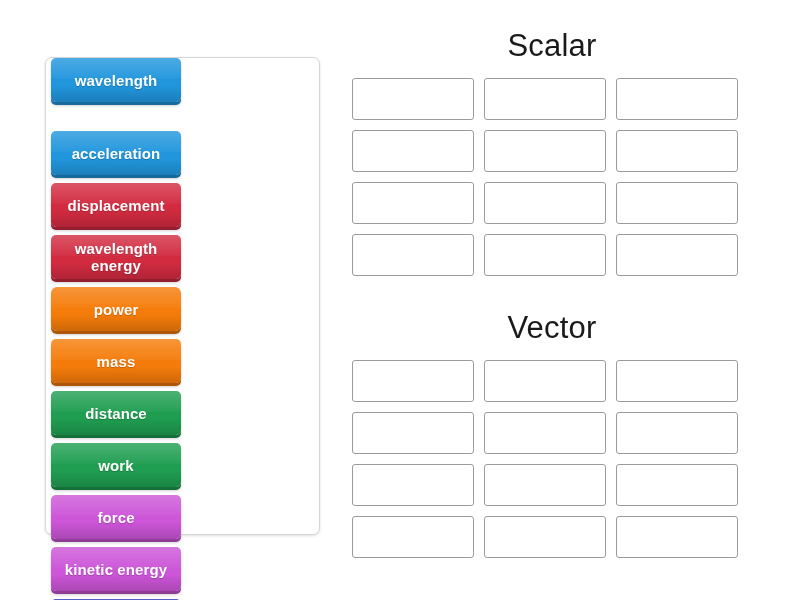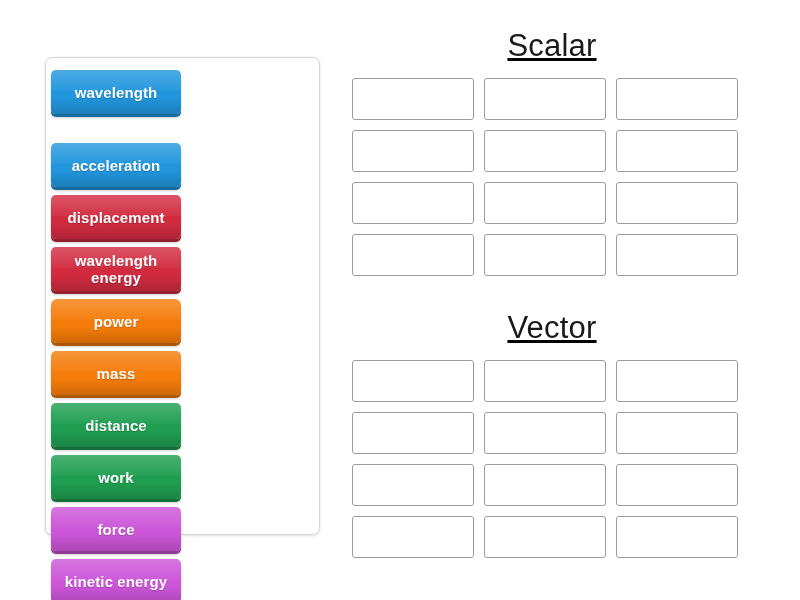--- a/index.html
+++ b/index.html
@@ -21,21 +21,21 @@
     position: absolute;
     left: 45px;
     top: 57px;
     width: 275px;
     height: 478px;
     box-sizing: border-box;
     background: #ffffff;
     border: 1px solid #d6d6d6;
     border-radius: 7px;
     box-shadow: 0 1px 3px rgba(0,0,0,0.13);
-    padding: 12px 5px 6px 5px;
+    padding: 0 5px 6px 5px;
   }
   #tile-grid {
     display: flex;
     flex-wrap: wrap;
     align-content: flex-start;
     gap: 8px 5px;
   }
   .tile {
     box-sizing: border-box;
     width: 130px;
@@ -66,21 +66,20 @@
     border-radius: 5px 5px 0 0;
     background: linear-gradient(to bottom, rgba(255,255,255,0.20), rgba(255,255,255,0.03));
     pointer-events: none;
   }
 
   
   .category {
     position: absolute;
     left: 352px;
     width: 400px;
-    text-decoration: underline;
   }
   #category-scalar { top: 28px; }
   #category-vector { top: 310px; }
 
   .category-title {
     margin: 0 0 14px 0;
     text-align: center;
     font-size: 31px;
     font-weight: normal;
     color: #1a1a1a;

